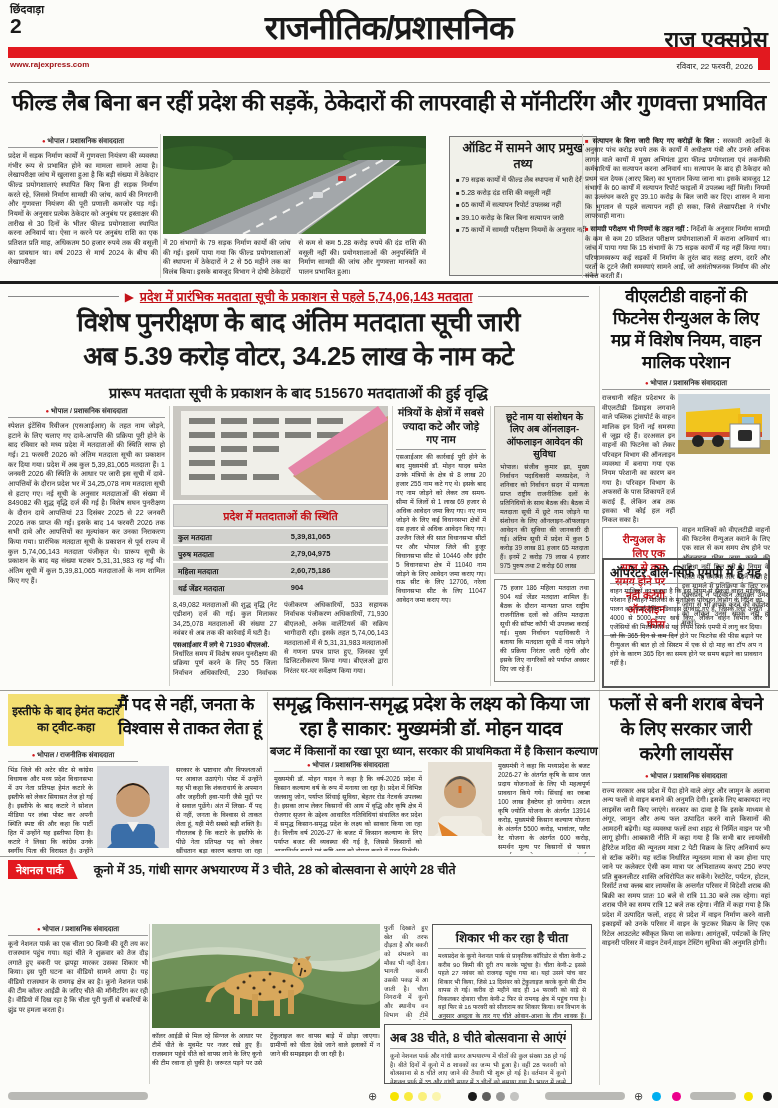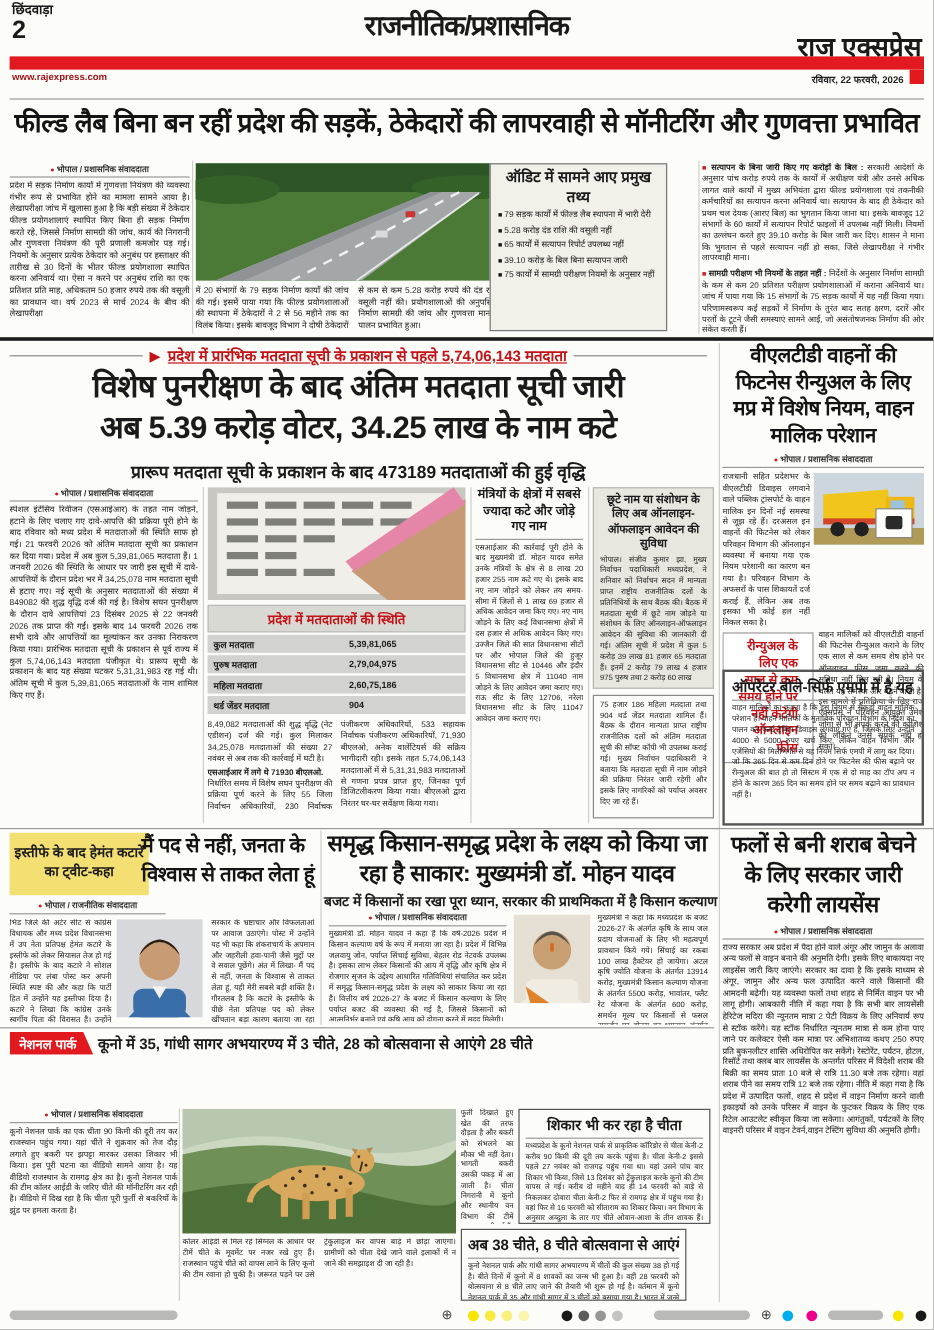--- a/index.html
+++ b/index.html
@@ -12,25 +12,25 @@
   .byline{font-size:7px;font-weight:bold;text-align:center;color:#333;
           border-bottom:1px solid #999;padding-bottom:2px;margin-bottom:3px;white-space:nowrap;overflow:hidden}
   .byline::before{content:"● ";color:#d21a1f;font-size:6px}
   .hl{font-weight:bold;color:#141414;letter-spacing:-.3px}
   .vr{position:absolute;width:1px;background:#cfcfc9}
   .hr1{position:absolute;height:1px;background:#9a9a96}
   .hr3{position:absolute;height:3px;background:#1c1c1c}
   
   .m-loc{font-size:11px;font-weight:bold;line-height:1.1}
   .m-num{font-size:21px;font-weight:bold;line-height:1}
-  .m-title{font-size:23px;font-weight:bold;letter-spacing:-1px;white-space:nowrap}
+  .m-title{font-size:33px;font-weight:bold;letter-spacing:-1px;white-space:nowrap}
   .m-brand{font-size:22px;font-weight:bold;white-space:nowrap}
   .m-bar{background:#e2191f}
   .m-web{font-size:8px;font-weight:bold;color:#9e1014}
-  .m-date{font-size:8px;font-weight:bold;color:#222}
+  .m-date{font-size:8px;font-weight:normal;color:#222}
   
   .auditbox{border:1px solid #777;background:#f1f1ea;padding:4px 6px;overflow:hidden}
   .auditbox .t{font-size:12.5px;font-weight:bold;text-align:center;line-height:1.25;margin-bottom:3px}
   .auditbox p{font-size:7px;line-height:1.5;margin:2px 0;text-align:left}
   .auditbox p::before{content:"■  ";font-size:6px}
   .rb{font-size:6.8px;line-height:1.38;text-align:justify;margin-bottom:4px}
   .rb::before{content:"■ ";color:#d21a1f;font-size:6px}
   
   .kick{display:flex;align-items:center;gap:6px}
   .kick .ln{flex:1;height:1px;background:#888}
@@ -89,21 +89,21 @@
       <ellipse cx="230" cy="20" rx="50" ry="10" fill="#336128"></ellipse>
       <polygon points="16,98 138,98 238,24 196,24" fill="#a3a7aa"></polygon>
       <polygon points="16,98 40,98 205,24 196,24" fill="#8f9396"></polygon>
       <line x1="80" y1="98" x2="220" y2="24" stroke="#f2f2f0" stroke-width="2" stroke-dasharray="8 7"></line>
       <line x1="134" y1="98" x2="236" y2="25" stroke="#e8e8e4" stroke-width="1.5"></line>
       <rect x="150" y="56" width="10" height="6" rx="1" fill="#d8dadc"></rect>
       <rect x="175" y="40" width="8" height="5" rx="1" fill="#c33"></rect>
     </svg>
     <div class="abs body" style="left:163px;top:154px;width:263px;bottom:4px;column-count:2;column-gap:8px">में 20 संभागों के 79 सड़क निर्माण कार्यों की जांच की गई। इसमें पाया गया कि फील्ड प्रयोगशालाओं की स्थापना में ठेकेदारों ने 2 से 56 महीने तक का विलंब किया। इसके बावजूद विभाग ने दोषी ठेकेदारों से कम से कम 5.28 करोड़ रुपये की दंड राशि की वसूली नहीं की। प्रयोगशालाओं की अनुपस्थिति में निर्माण सामग्री की जांच और गुणवत्ता मानकों का पालन प्रभावित हुआ।</div>
 
-    <div class="abs auditbox" style="left:408px;top:52px;width:148px;bottom:4px">
+    <div class="abs auditbox" style="left:449px;top:52px;width:148px;bottom:4px">
       <div class="t">ऑडिट में सामने आए प्रमुख तथ्य</div>
       <p>79 सड़क कार्यों में फील्ड लैब स्थापना में भारी देरी</p>
       <p>5.28 करोड़ दंड राशि की वसूली नहीं</p>
       <p>65 कार्यों में सत्यापन रिपोर्ट उपलब्ध नहीं</p>
       <p>39.10 करोड़ के बिल बिना सत्यापन जारी</p>
       <p>75 कार्यों में सामग्री परीक्षण नियमों के अनुसार नहीं</p>
     </div>
 
     <div class="abs" style="left:585px;top:52px;width:185px;bottom:2px;overflow:hidden">
       <p class="rb"><b>सत्यापन के बिना जारी किए गए करोड़ों के बिल :</b> <span>सरकारी आदेशों के अनुसार पांच करोड़ रुपये तक के कार्यों में अधीक्षण यंत्री और उनसे अधिक लागत वाले कार्यों में मुख्य अभियंता द्वारा फील्ड प्रयोगशाला एवं तकनीकी कर्मचारियों का सत्यापन करना अनिवार्य था। सत्यापन के बाद ही ठेकेदार को प्रथम चल देयक (आरए बिल) का भुगतान किया जाना था। इसके बावजूद 12 संभागों के 60 कार्यों में सत्यापन रिपोर्ट फाइलों में उपलब्ध नहीं मिली। नियमों का उल्लंघन करते हुए 39.10 करोड़ के बिल जारी कर दिए। शासन ने माना कि भुगतान से पहले सत्यापन नहीं हो सका, जिसे लेखापरीक्षा ने गंभीर लापरवाही माना।</span></p>
@@ -118,21 +118,21 @@
 
   <section class="abs" style="left:0;top:286px;width:597px;height:402px">
     <div class="abs kick" style="left:8px;right:8px;top:2px">
       <span class="ln"></span>
       <span class="ar">▶</span>
       <span class="tx">प्रदेश में प्रारंभिक मतदाता सूची के प्रकाशन से पहले 5,74,06,143 मतदाता</span>
       <span class="ln"></span>
     </div>
     <div class="abs vh" style="left:0;right:0;top:20px">विशेष पुनरीक्षण के बाद अंतिम मतदाता सूची जारी</div>
     <div class="abs vh" style="left:0;right:0;top:54px">अब 5.39 करोड़ वोटर, 34.25 लाख के नाम कटे</div>
-    <div class="abs ctr" style="left:0;right:0;top:96px;font-size:14.5px;font-weight:bold;white-space:nowrap">प्रारूप मतदाता सूची के प्रकाशन के बाद 473189 मतदाताओं की हुई वृद्धि</div>
+    <div class="abs ctr" style="left:0;right:0;top:96px;font-size:14.5px;font-weight:bold;white-space:nowrap">प्रारूप मतदाता सूची के प्रकाशन के बाद 515670 मतदाताओं की हुई वृद्धि</div>
 
     <div class="abs" style="left:8px;top:120px;width:157px;bottom:2px">
       <div class="byline">भोपाल / प्रशासनिक संवाददाता</div>
       <div class="body" style="height:258px">स्पेशल इंटेंसिव रिवीजन (एसआईआर) के तहत नाम जोड़ने, हटाने के लिए चलाए गए दावे-आपत्ति की प्रक्रिया पूरी होने के बाद रविवार को मध्य प्रदेश में मतदाताओं की स्थिति साफ हो गई। 21 फरवरी 2026 को अंतिम मतदाता सूची का प्रकाशन कर दिया गया। प्रदेश में अब कुल 5,39,81,065 मतदाता हैं। 1 जनवरी 2026 की स्थिति के आधार पर जारी इस सूची में दावे-आपत्तियों के दौरान प्रदेश भर में 34,25,078 नाम मतदाता सूची से हटाए गए। नई सूची के अनुसार मतदाताओं की संख्या में 849082 की शुद्ध वृद्धि दर्ज की गई है। विशेष सघन पुनरीक्षण के दौरान दावे आपत्तियां 23 दिसंबर 2025 से 22 जनवरी 2026 तक प्राप्त की गईं। इसके बाद 14 फरवरी 2026 तक सभी दावे और आपत्तियों का मूल्यांकन कर उनका निराकरण किया गया। प्रारंभिक मतदाता सूची के प्रकाशन से पूर्व राज्य में कुल 5,74,06,143 मतदाता पंजीकृत थे। प्रारूप सूची के प्रकाशन के बाद यह संख्या घटकर 5,31,31,983 रह गई थी। अंतिम सूची में कुल 5,39,81,065 मतदाताओं के नाम शामिल किए गए हैं।</div>
     </div>
 
     <div class="abs" style="left:173px;top:120px;width:215px;bottom:2px">
       <svg width="215" height="94" viewBox="0 0 215 94">
         <rect width="215" height="94" fill="#c9c7c1"></rect>
         <rect x="8" y="5" width="199" height="84" fill="#f0efe9"></rect>
@@ -272,21 +272,21 @@
 
   <section class="abs" style="left:602px;top:692px;width:168px;height:393px">
     <div class="ctr hl" style="font-size:18.5px;line-height:1.35">फलों से बनी शराब बेचने के लिए सरकार जारी करेगी लायसेंस</div>
     <div class="byline" style="margin-top:4px">भोपाल / प्रशासनिक संवाददाता</div>
     <div class="body" style="font-size:6.9px;height:300px">राज्य सरकार अब प्रदेश में पैदा होने वाले अंगूर और जामुन के अलावा अन्य फलों से वाइन बनाने की अनुमति देगी। इसके लिए बाकायदा नए लाइसेंस जारी किए जाएंगे। सरकार का दावा है कि इसके माध्यम से अंगूर, जामुन और अन्य फल उत्पादित करने वाले किसानों की आमदनी बढ़ेगी। यह व्यवस्था फलों तथा शहद से निर्मित वाइन पर भी लागू होगी। आबकारी नीति में कहा गया है कि सभी बार लायसेंसी हेरिटेज मदिरा की न्यूनतम मात्रा 2 पेटी विक्रय के लिए अनिवार्य रूप से स्टॉक करेंगे। यह स्टॉक निर्धारित न्यूनतम मात्रा से कम होना पाए जाने पर कलेक्टर ऐसी कम मात्रा पर अभिशातव्य कथए 250 रुपए प्रति बुकनलीटर शास्ति अधिरोपित कर सकेंगे। रेस्टोरेंट, पर्यटन, होटल, रिसॉर्ट तथा क्लब बार लायसेंस के अन्तर्गत परिसर में विदेशी शराब की बिक्री का समय प्रातः 10 बजे से रात्रि 11.30 बजे तक रहेगा। वहां शराब पीने का समय रात्रि 12 बजे तक रहेगा। नीति में कहा गया है कि प्रदेश में उत्पादित फलों, शहद से प्रदेश में वाइन निर्माण करने वाली इकाइयों को उनके परिसर में वाइन के फुटकर विक्रय के लिए एक रिटेल आउटलेट स्वीकृत किया जा सकेगा। आगंतुकों, पर्यटकों के लिए वाइनरी परिसर में वाइन टेवर्न,वाइन टेस्टिंग सुविधा की अनुमति होगी।</div>
   </section>
 
   <div class="hr1" style="left:0;width:595px;top:856px"></div>
 
   <section class="abs" style="left:0;top:858px;width:595px;height:228px">
-    <div class="abs" style="left:8px;top:2px;right:4px;display:flex;align-items:center;gap:4px">
+    <div class="abs" style="left:8px;top:2px;right:4px;display:flex;align-items:center;gap:16px">
       <span class="np">नेशनल पार्क</span>
       <span style="font-size:12.5px;font-weight:bold;white-space:nowrap">कूनो में 35, गांधी सागर अभयारण्य में 3 चीते, 28 को बोत्सवाना से आएंगे 28 चीते</span>
     </div>
 
     <div class="abs" style="left:8px;top:66px;width:140px;bottom:2px">
       <div class="byline">भोपाल / प्रशासनिक संवाददाता</div>
       <div class="smallbody" style="font-size:6.7px;height:142px;overflow:hidden">कूनो नेशनल पार्क का एक चीता 90 किमी की दूरी तय कर राजस्थान पहुंच गया। यहां चीते ने शुक्रवार को तेज दौड़ लगाते हुए बकरी पर झपट्टा मारकर उसका शिकार भी किया। इस पूरी घटना का वीडियो सामने आया है। यह वीडियो राजस्थान के रामगढ़ क्षेत्र का है। कूनो नेशनल पार्क की टीम कॉलर आईडी के जरिए चीते की मॉनीटरिंग कर रही है। वीडियो में दिख रहा है कि चीता पूरी फुर्ती से बकरियों के झुंड पर हमला करता है।</div>
     </div>
 
     <svg class="abs" style="left:152px;top:66px" width="228" height="104" viewBox="0 0 228 104">

